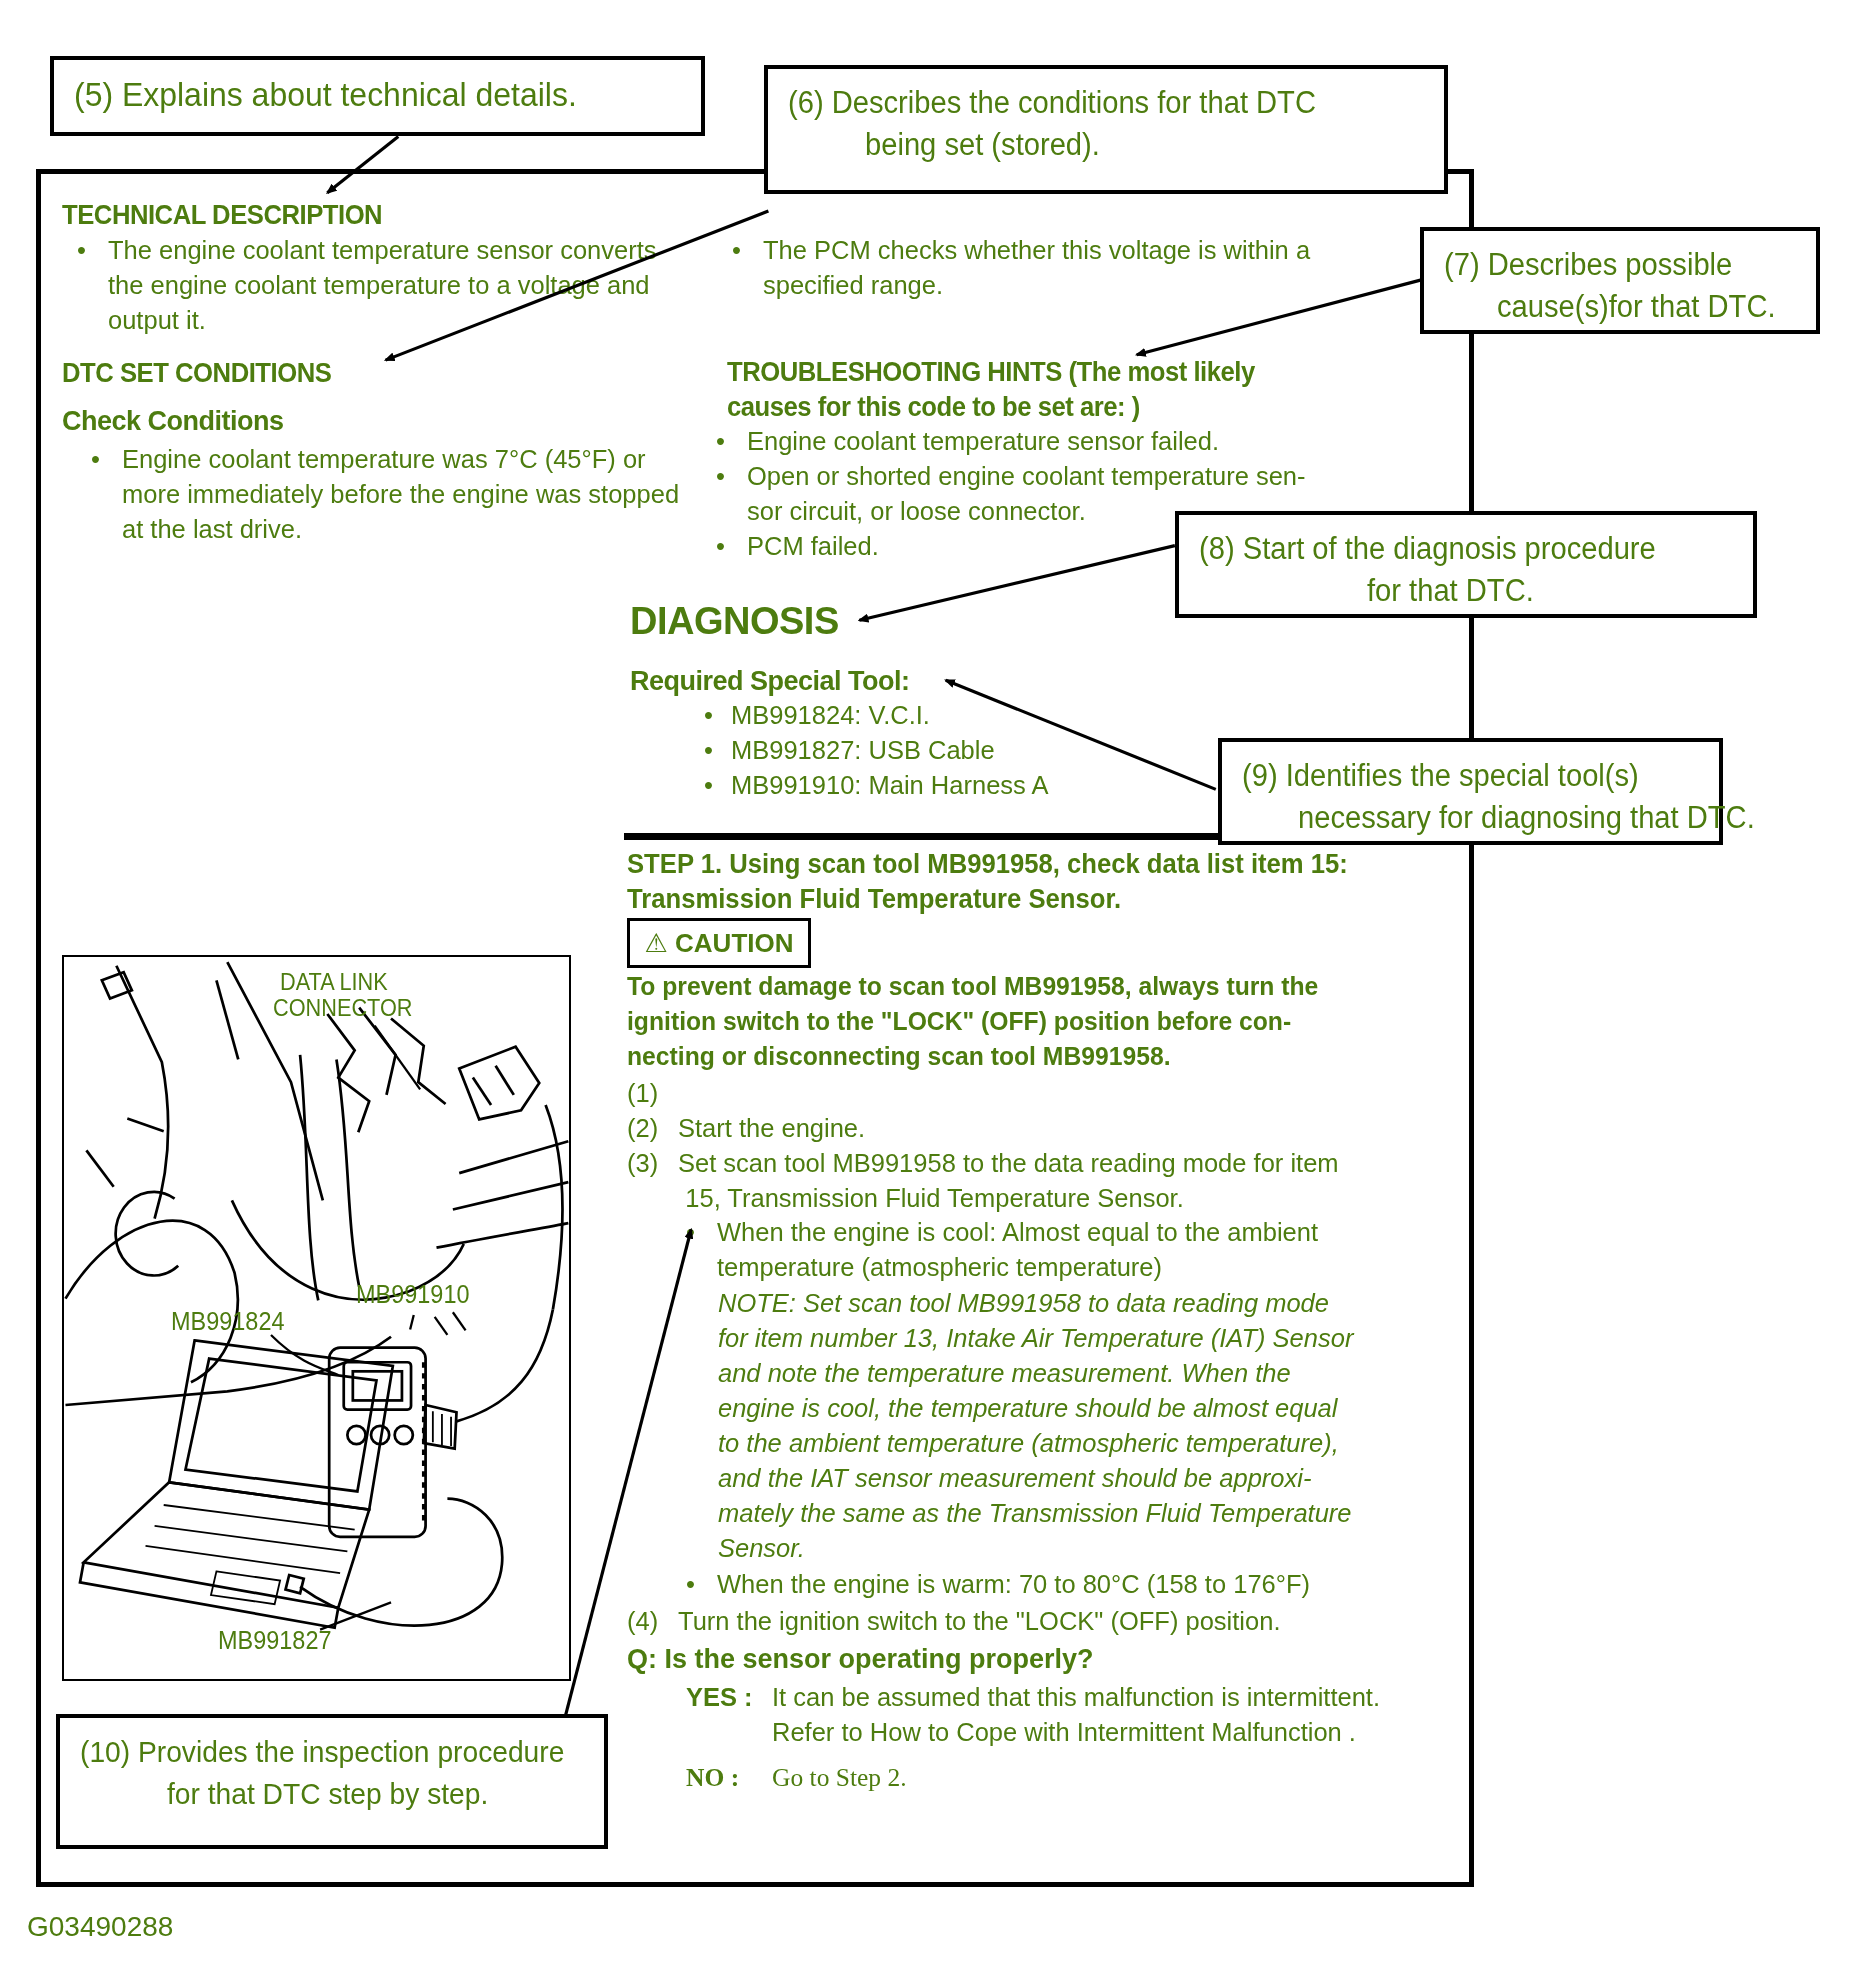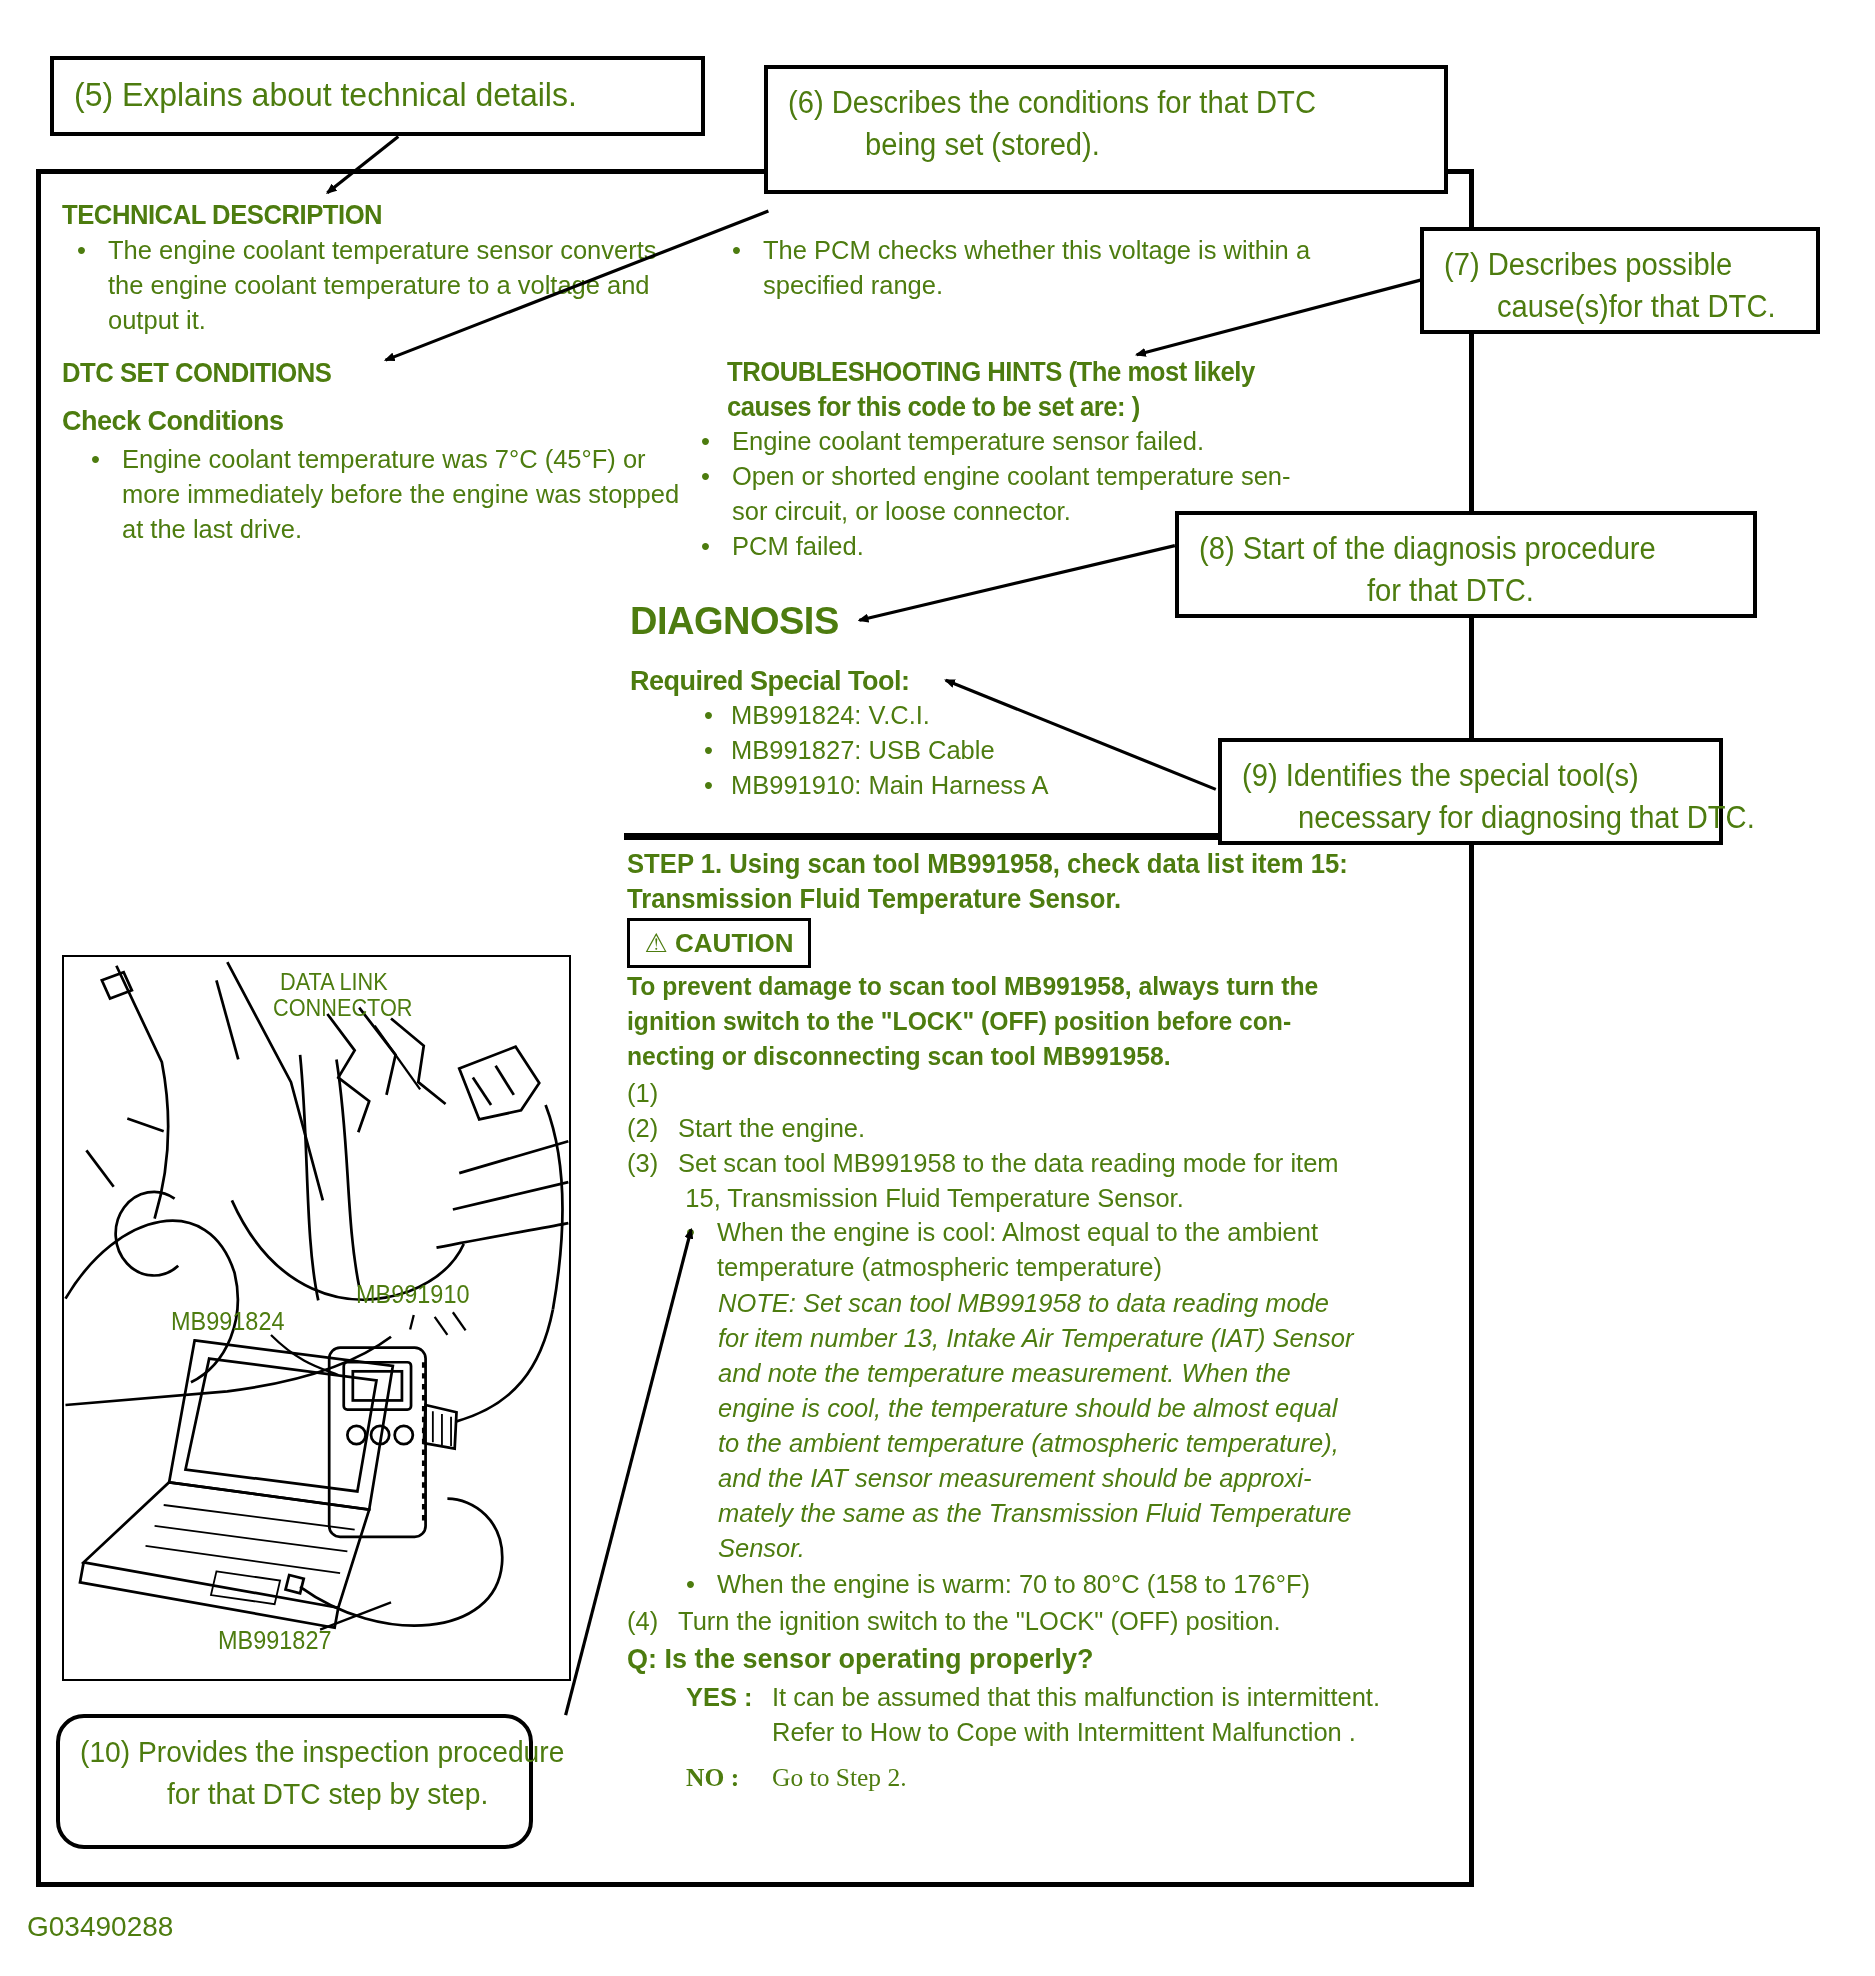--- a/index.html
+++ b/index.html
@@ -60,21 +60,21 @@
   <div class="abs callout" style="left:1175px;top:511px;width:582px;height:107px;">
     <div class="cl">(8) Start of the diagnosis procedure</div>
     <div class="cl" style="margin-left:168px;">for that DTC.</div>
   </div>
 
   <div class="abs callout" style="left:1218px;top:738px;width:505px;height:107px;">
     <div class="cl">(9) Identifies the special tool(s)</div>
     <div class="cl" style="margin-left:56px;">necessary for diagnosing that DTC.</div>
   </div>
 
-  <div class="abs callout" style="left:56px;top:1714px;width:477px;height:135px;border-radius:28px;">
+  <div class="abs callout" style="left:56px;top:1714px;width:552px;height:135px;">
     <div class="cl" style="font-size:30px;">(10) Provides the inspection procedure</div>
     <div class="cl" style="font-size:30px;margin-left:87px;">for that DTC step by step.</div>
   </div>
 
   <div class="abs t h1 cond" style="left:62px;top:198px;">TECHNICAL DESCRIPTION</div>
 
   <div class="abs t" style="left:77px;top:233px;">
     <div class="brow">
       <span class="bdot"></span>
       <span>
@@ -107,21 +107,21 @@
         <div>specified range.</div>
       </span>
     </div>
   </div>
 
   <div class="abs t h1 cond" style="left:727px;top:355px;">
     <div>TROUBLESHOOTING HINTS (The most likely</div>
     <div>causes for this code to be set are: )</div>
   </div>
 
-  <div class="abs t" style="left:701px;top:424px;">
+  <div class="abs t" style="left:716px;top:424px;">
     <div class="brow">
       <span class="bdot"></span>
       <span>Engine coolant temperature sensor failed.</span>
     </div>
     <div class="brow">
       <span class="bdot"></span>
       <span>
         <div>Open or shorted engine coolant temperature sen-</div>
         <div>sor circuit, or loose connector.</div>
       </span>

